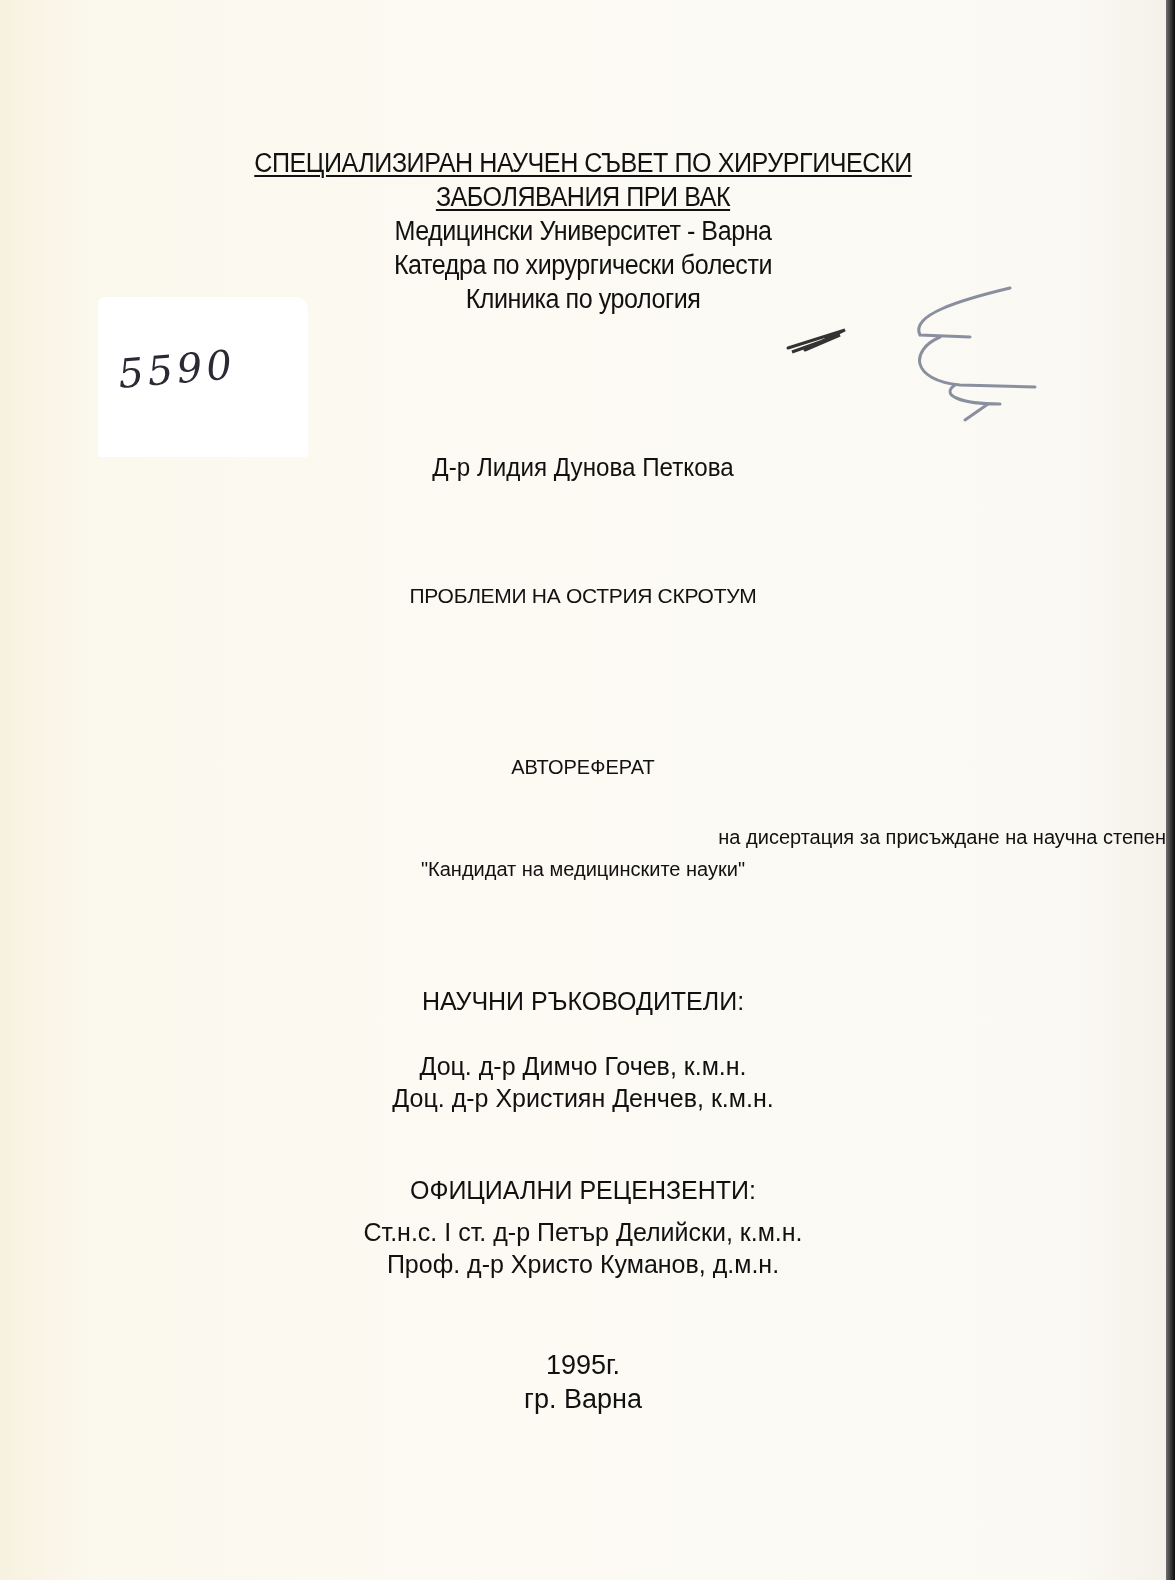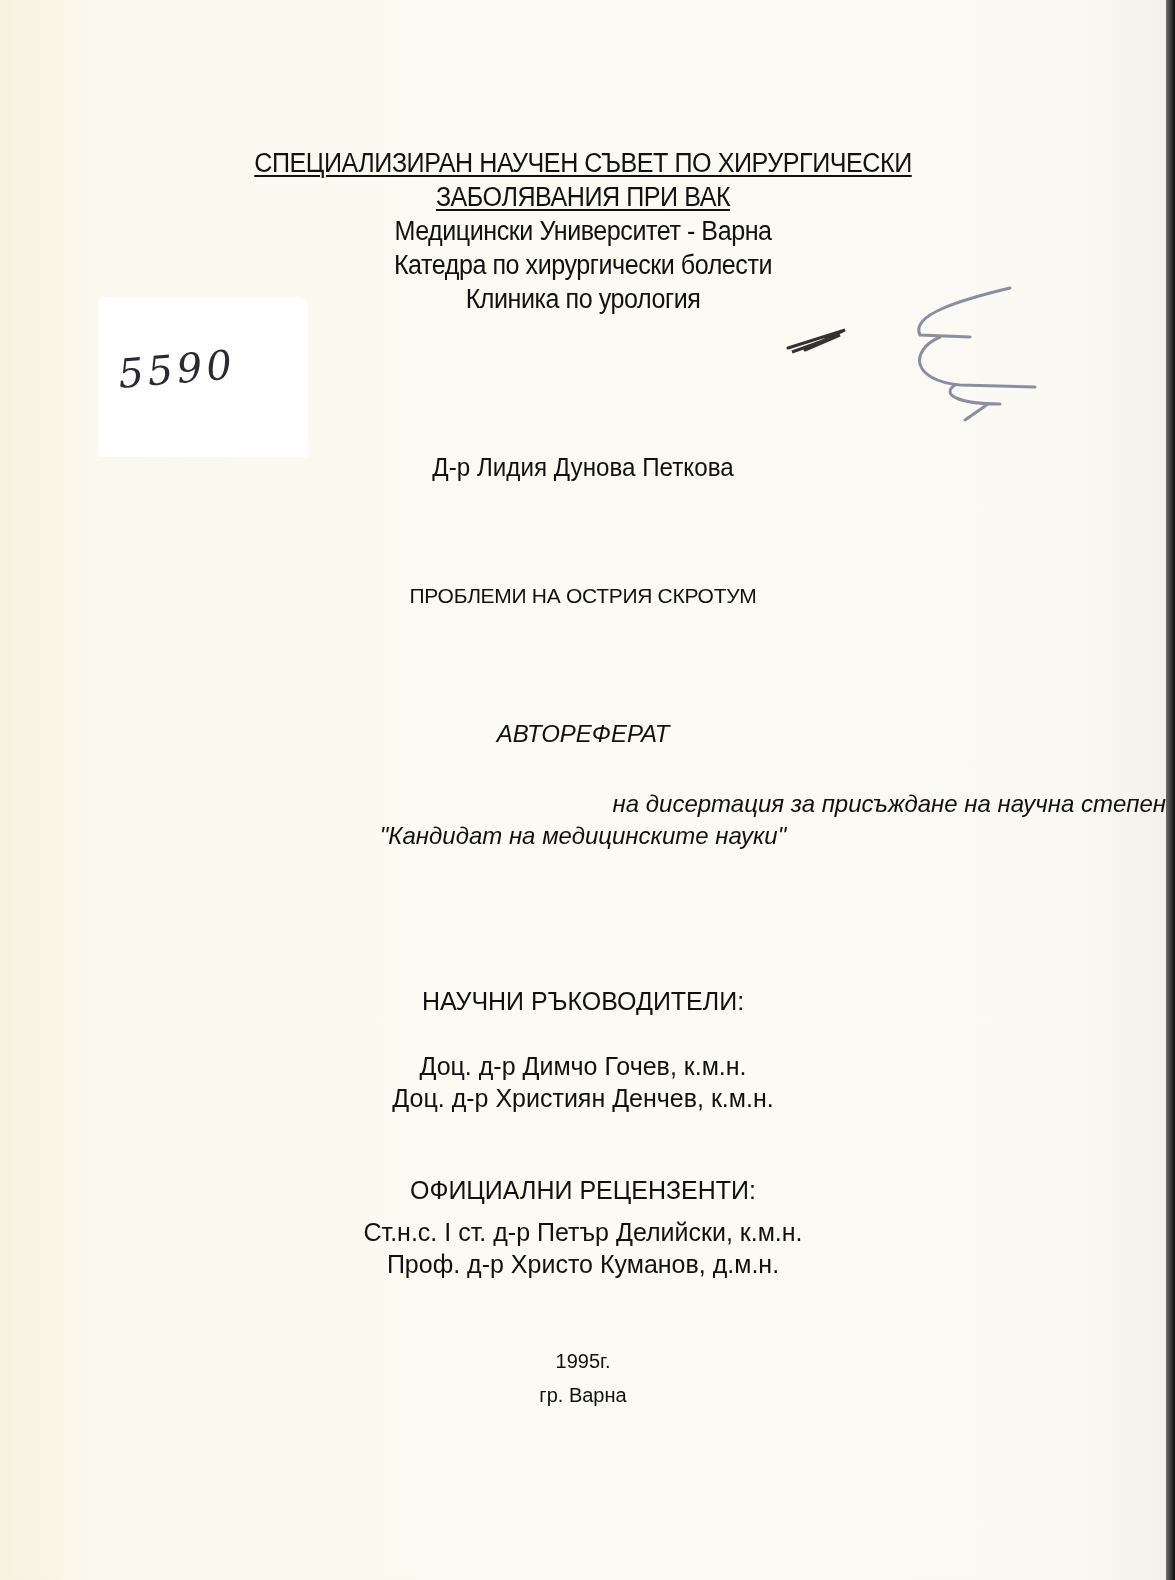--- a/index.html
+++ b/index.html
@@ -63,24 +63,24 @@
       letter-spacing: -0.5px;
       transform: scaleX(0.93);
     }
     .inst.u {
       text-decoration: underline;
       text-underline-offset: 3px;
       text-decoration-thickness: 1.5px;
     }
     .author { font-size: 26px; transform: scaleX(0.93); }
     .title { font-size: 21px; letter-spacing: -0.3px; }
-    .italic { font-style: italic; font-size: 24px; }
+    .italic { font-size: 20px; margin-top: 36px; }
     .section { font-size: 25px; }
     .names { font-size: 25px; }
-    .footer { font-size: 20px; }
+    .footer { font-size: 27px; }
     .scribble {
       position: absolute;
       left: 760px;
       top: 280px;
     }
   </style>
 </head>
 <body>
 
 <div class="page">

